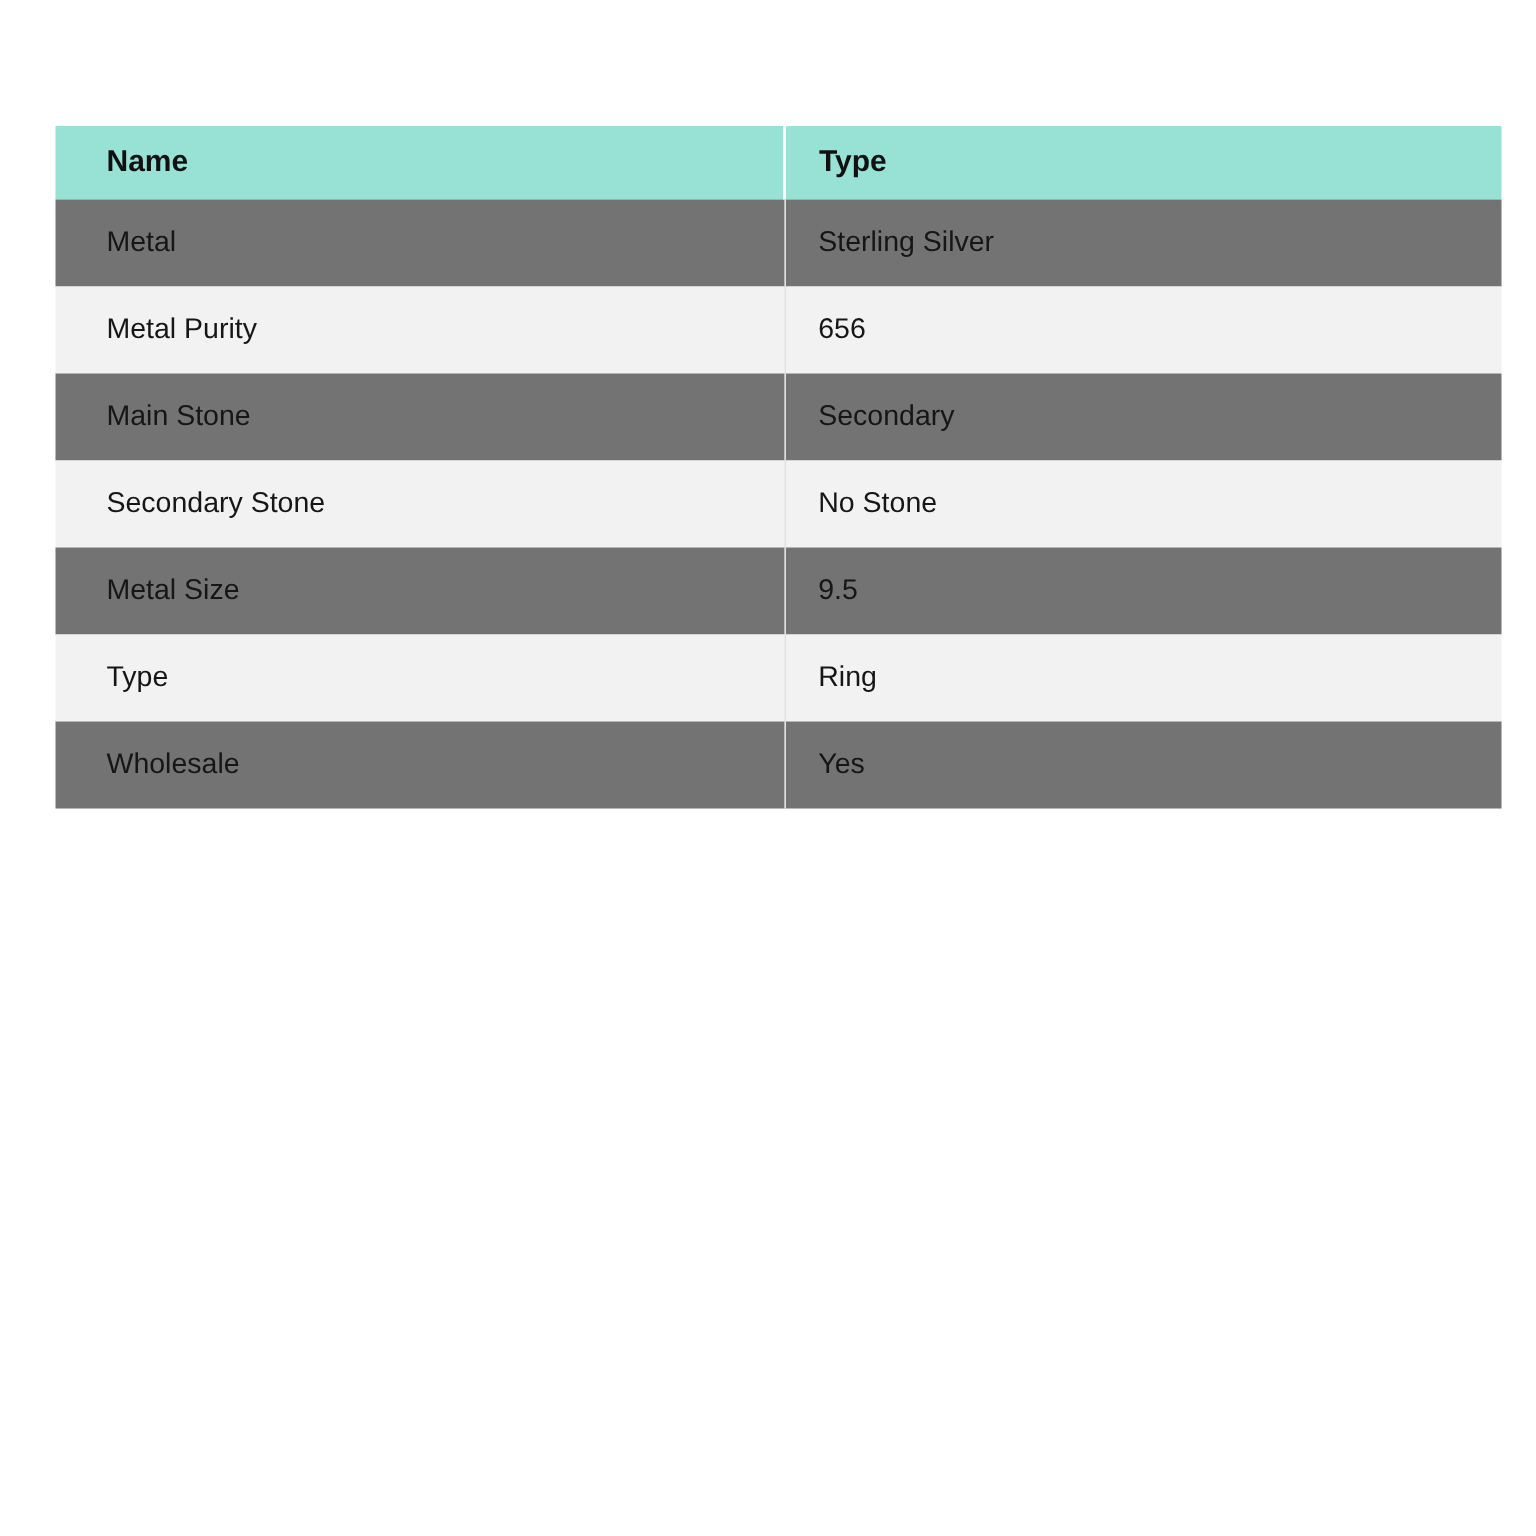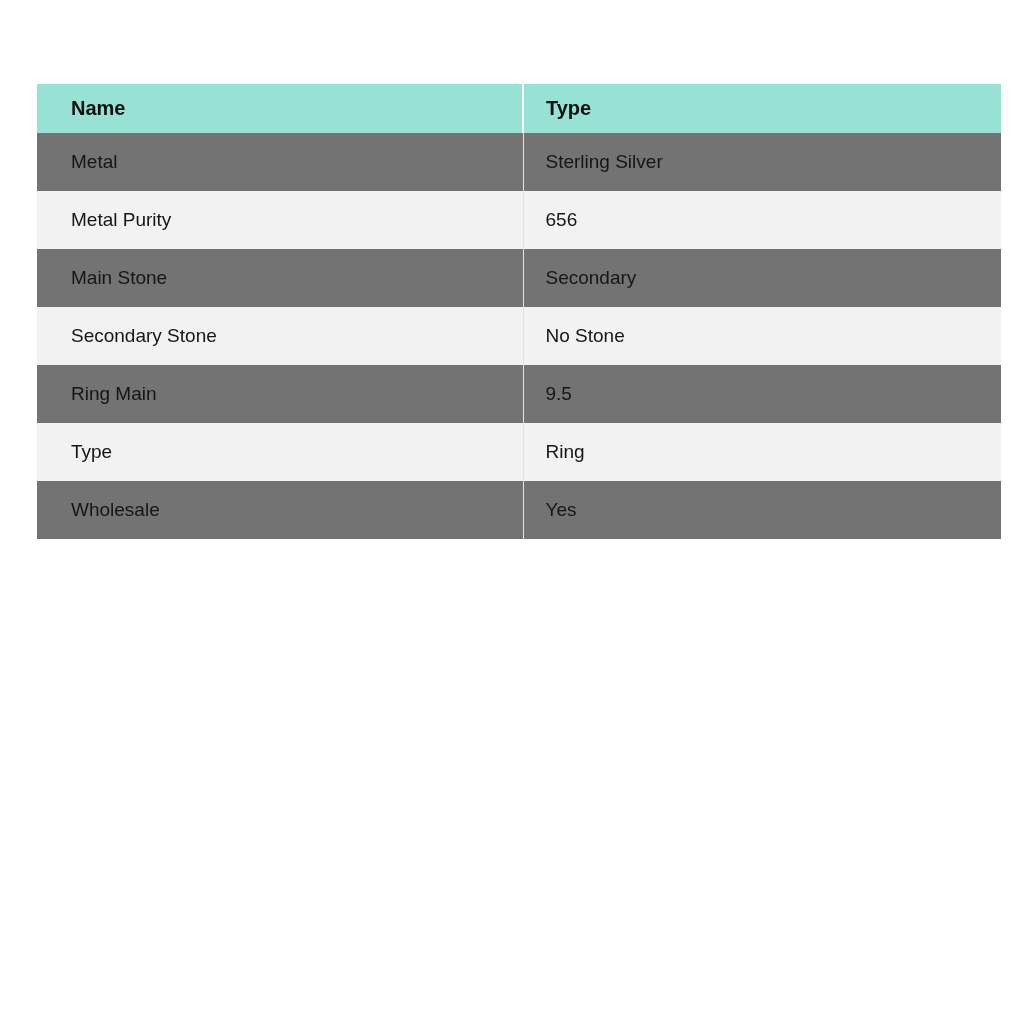--- a/index.html
+++ b/index.html
@@ -81,21 +81,21 @@
     </tr>
     <tr>
       <td>Main Stone</td>
       <td>Secondary</td>
     </tr>
     <tr>
       <td>Secondary Stone</td>
       <td>No Stone</td>
     </tr>
     <tr>
-      <td>Ring Main</td>
+      <td>Metal Size</td>
       <td>9.5</td>
     </tr>
     <tr>
       <td>Type</td>
       <td>Ring</td>
     </tr>
     <tr>
       <td>Wholesale</td>
       <td>Yes</td>
     </tr>

